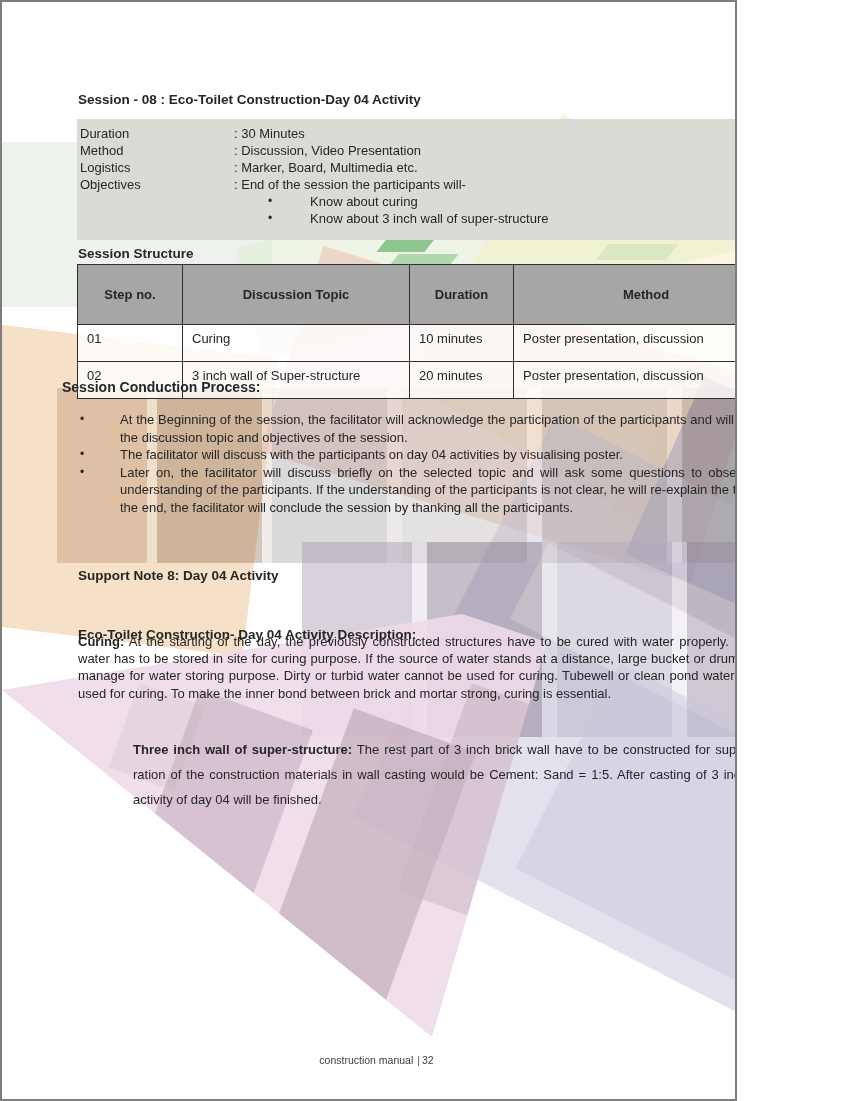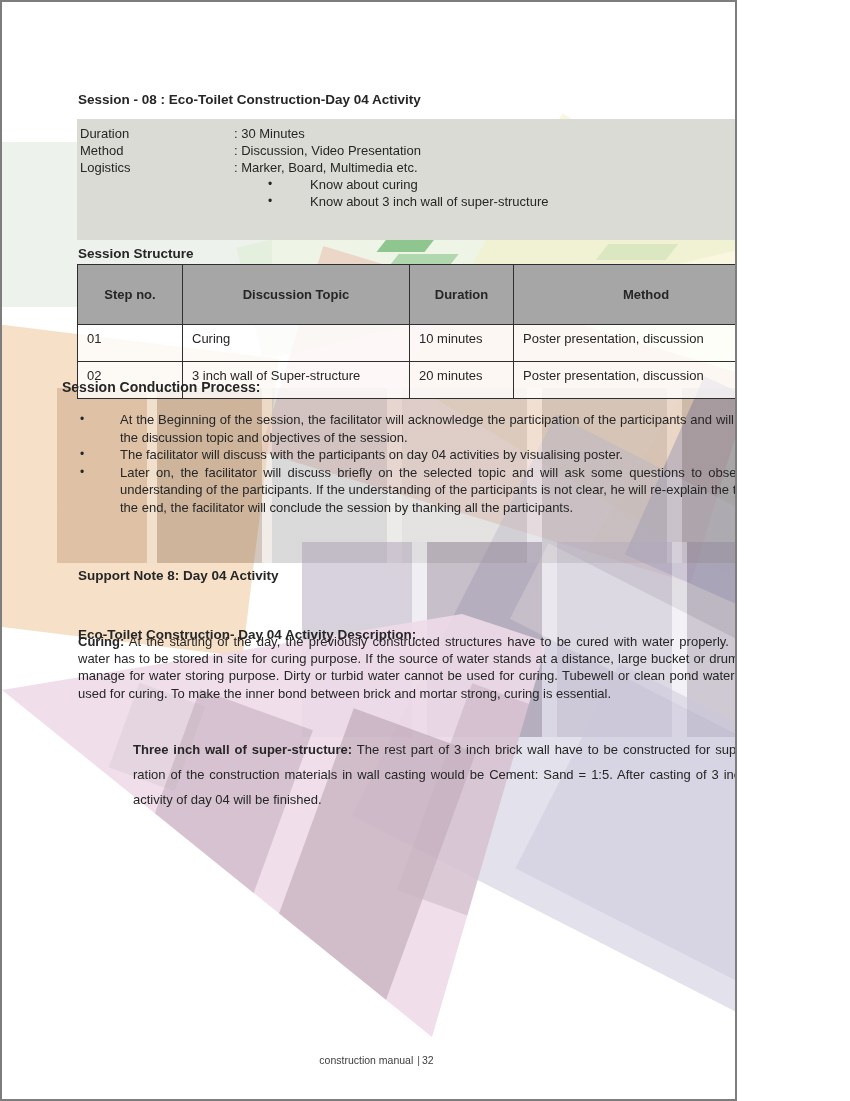--- a/index.html
+++ b/index.html
@@ -94,20 +94,24 @@
         <span class="info-value">: 30 Minutes</span>
       </div>
       <div class="info-row">
         <span class="info-label">Method</span>
         <span class="info-value">: Discussion, Video Presentation</span>
       </div>
       <div class="info-row">
         <span class="info-label">Logistics</span>
         <span class="info-value">: Marker, Board, Multimedia etc.</span>
       </div>
+      <div class="info-row">
+        <span class="info-label">Objectives</span>
+        <span class="info-value">: End of the session the participants will-</span>
+      </div>
       <div class="obj-line">
         <span class="obj-bullet">•</span>
         <span>Know about curing</span>
       </div>
       <div class="obj-line">
         <span class="obj-bullet">•</span>
         <span>Know about 3 inch wall of super-structure</span>
       </div>
     </div>
 

